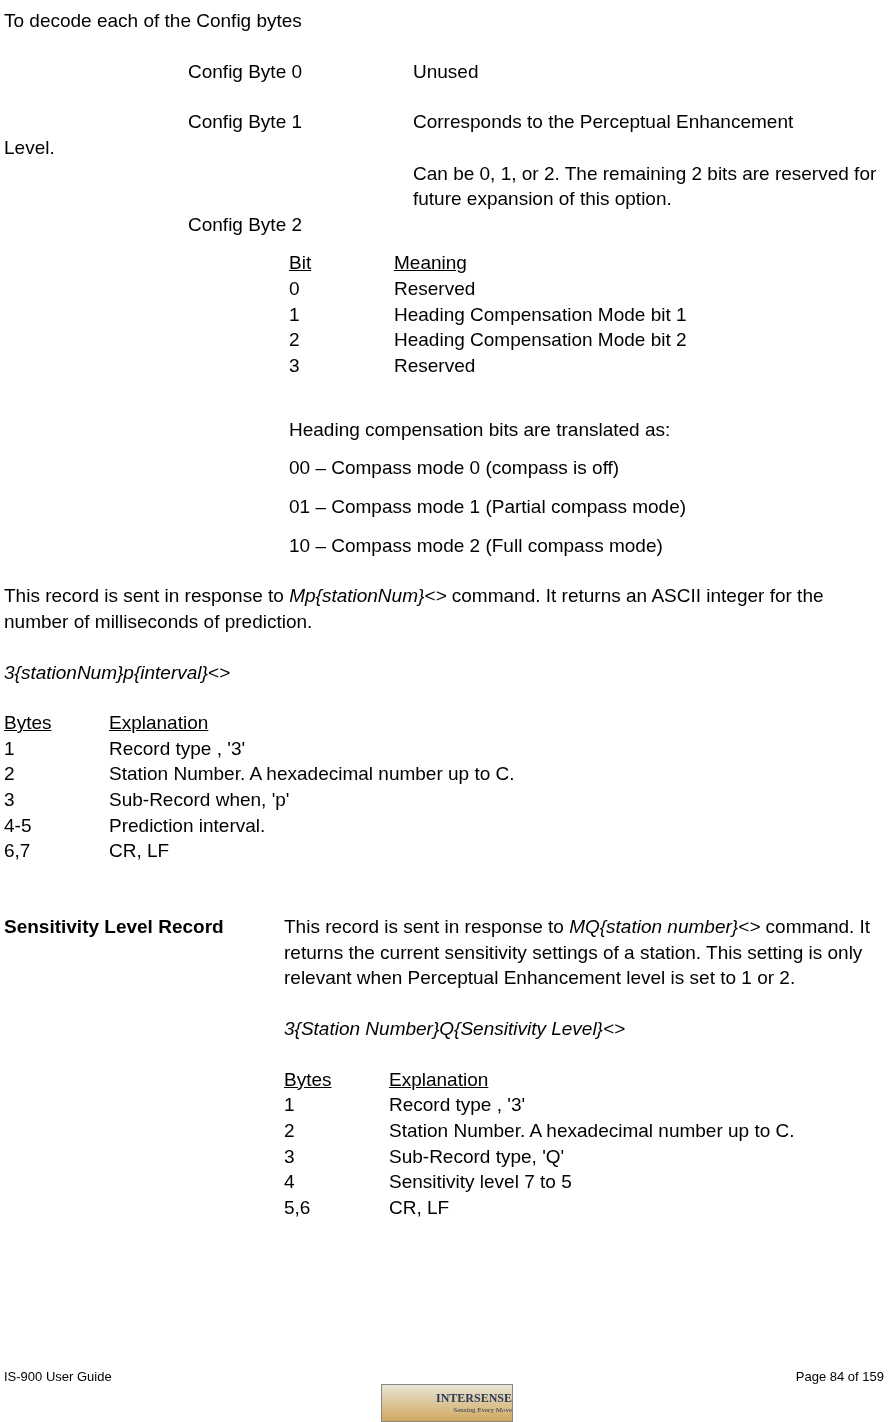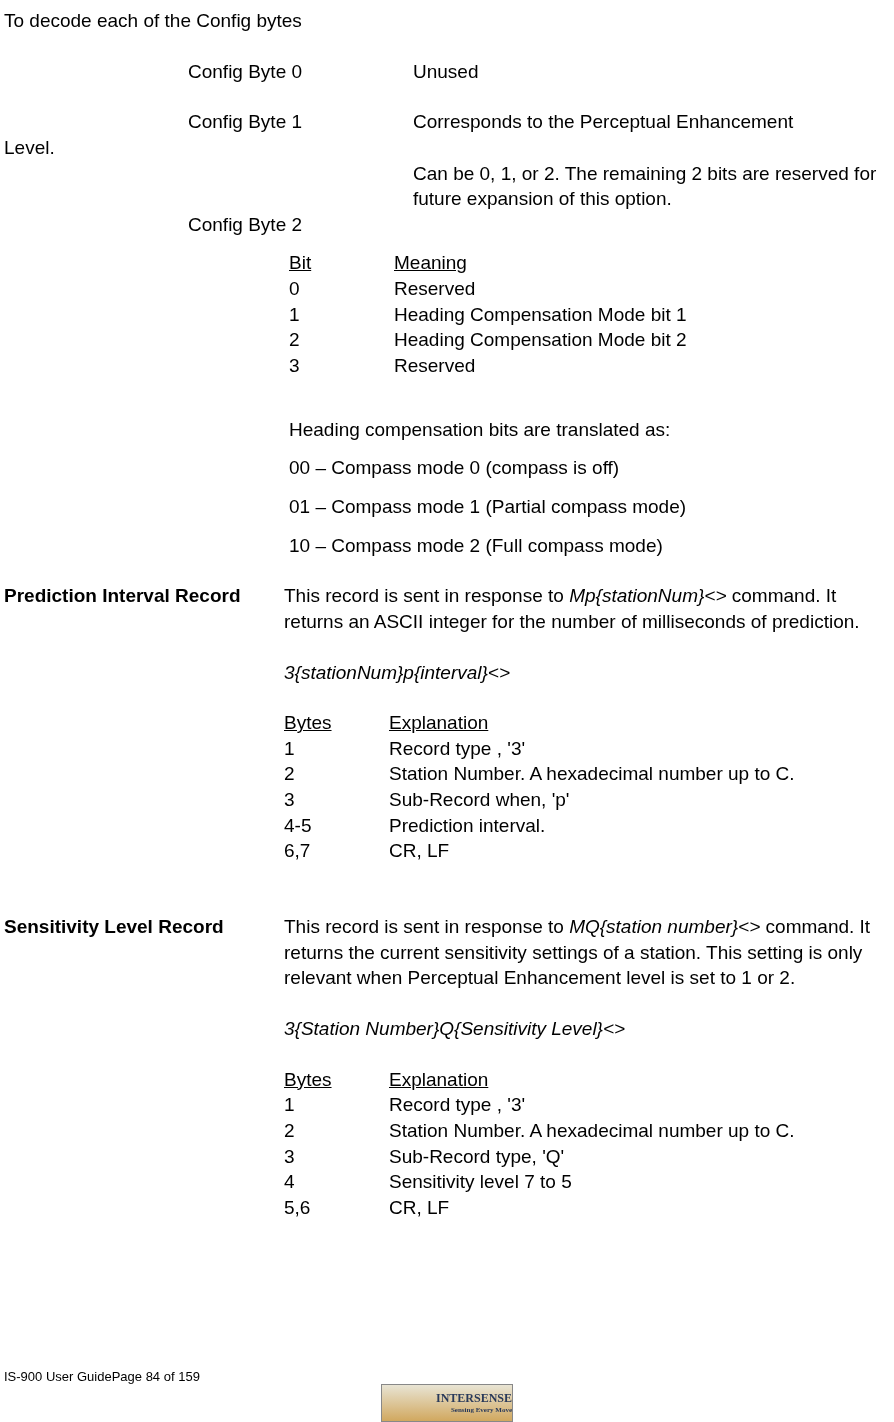--- a/index.html
+++ b/index.html
@@ -52,22 +52,23 @@
     }
     .spacer {
       height: 25px;
     }
     .footer {
       position: absolute;
       bottom: 36px;
       left: 4px;
       right: 10px;
       display: flex;
-      justify-content: flex-start;
+      justify-content: space-between;
       font-size: 13px;
+      gap: 36px;
     }
     .logo {
       position: absolute;
       bottom: 0;
       left: 50%;
       transform: translateX(-50%);
       width: 130px;
       height: 36px;
       border: 1px solid #888;
       display: flex;
@@ -75,21 +76,21 @@
       justify-content: center;
       background: linear-gradient(#e8e4d4, #d1a85f);
       font-family: serif;
       font-size: 12px;
       font-weight: bold;
       color: #2a3a5a;
       flex-direction: column;
     }
     .logo-small {
       font-size: 7px;
-      font-weight: bold;
+      font-weight: normal;
     }
     .col-label {
       width: 280px;
       flex-shrink: 0;
     }
     .col-content {
       flex: 1;
     }
   </style>
 </head>
@@ -148,21 +149,20 @@
 
 <div class="spacer"></div>
 <div class="indent-sub">Heading compensation bits are translated as:</div>
 <div class="indent-sub">00 – Compass mode 0 (compass is off)</div>
 <div class="indent-sub">01 – Compass mode 1 (Partial compass mode)</div>
 <div class="indent-sub">10 – Compass mode 2 (Full compass mode)</div>
 
 <div class="spacer"></div>
 
 <div class="row">
-  <div class="col-label b">Prediction Interval Record</div>
   <div class="col-content">
     <span>This record is sent in response to </span><span class="i">Mp{stationNum}&lt;&gt;</span><span> command. It returns an ASCII integer for the number of milliseconds of prediction.</span>
     <div class="spacer"></div>
     <div class="i">3{stationNum}p{interval}&lt;&gt;</div>
     <div class="spacer"></div>
     <div class="row">
       <div class="col-bit u">Bytes</div>
       <div class="col-meaning u">Explanation</div>
     </div>
     <div class="row">

